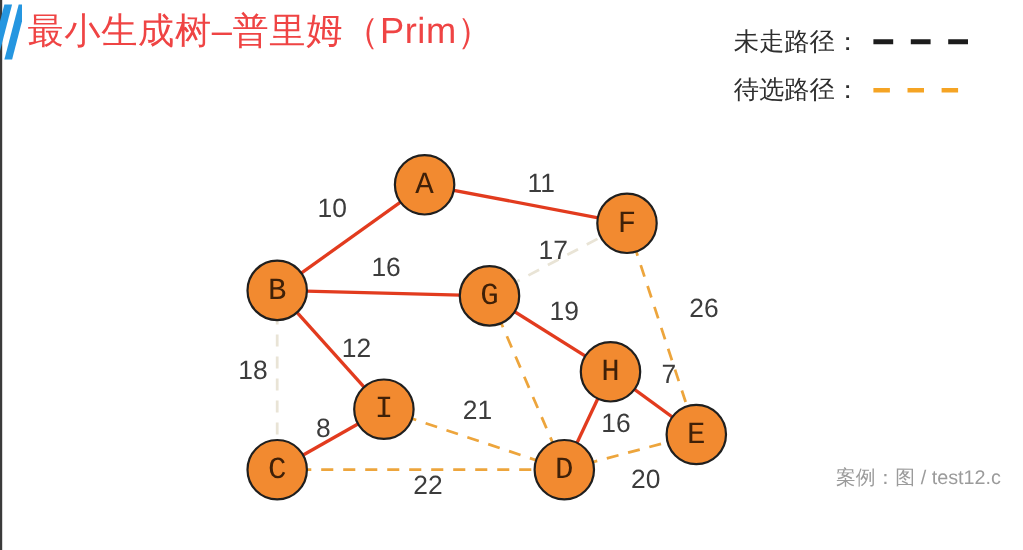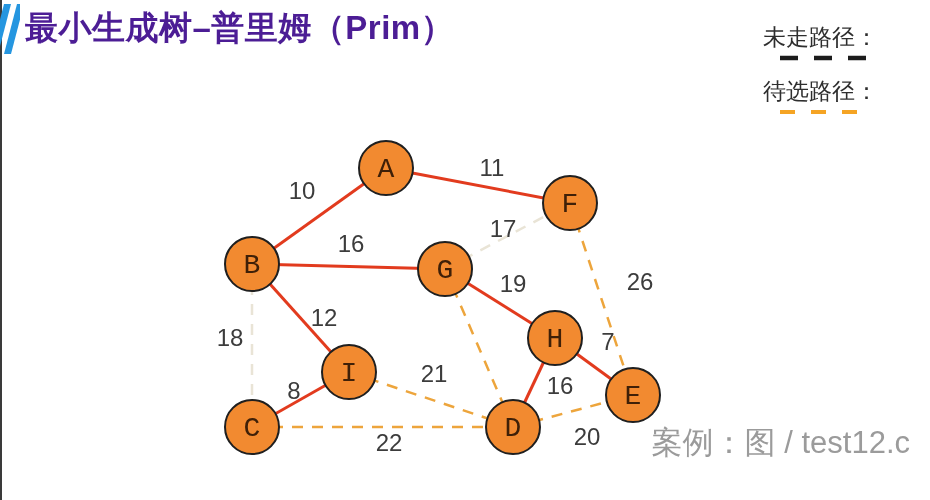--- a/index.html
+++ b/index.html
@@ -14,34 +14,33 @@
     position: absolute; left: 0; top: 0;
     width: 2px; height: 500px;
     background: #3a3a3a;
   }
   .logo {
     position: absolute; left: 0; top: 2px;
   }
   .title {
     position: absolute; left: 25px; top: 6px;
     margin: 0;
-    font-size: 33px; font-weight: 700;
-    color: #4c1d95;
+    font-size: 33px; font-weight: 400;
+    color: #ef4444;
     letter-spacing: 0.5px;
     white-space: nowrap;
   }
   .legend {
     position: absolute; right: 42px; top: 22px;
     display: flex; flex-direction: column;
     gap: 13px;
   }
   .legend-row {
     display: flex; align-items: center;
     justify-content: flex-end;
-    flex-direction: column;
   }
   .legend-label {
     font-size: 23px; color: #2e2e2e;
     margin-right: 10px;
     white-space: nowrap;
   }
   .legend-sample { display: block; }
   .graph {
     position: absolute; left: 0; top: 0;
   }
@@ -50,21 +49,21 @@
     font-size: 24px;
     fill: #3c3c3c;
   }
   .node-letter {
     font-family: "Liberation Mono", monospace;
     font-size: 28px;
     fill: #3f2008;
   }
   .caption {
     position: absolute; right: 20px; top: 422px;
-    font-size: 31px;
+    font-size: 18px;
     color: #9b9b9b;
     white-space: nowrap;
   }
 </style>
 </head>
 <body>
 
 <div class="stage">
   <div class="left-strip"></div>
 

